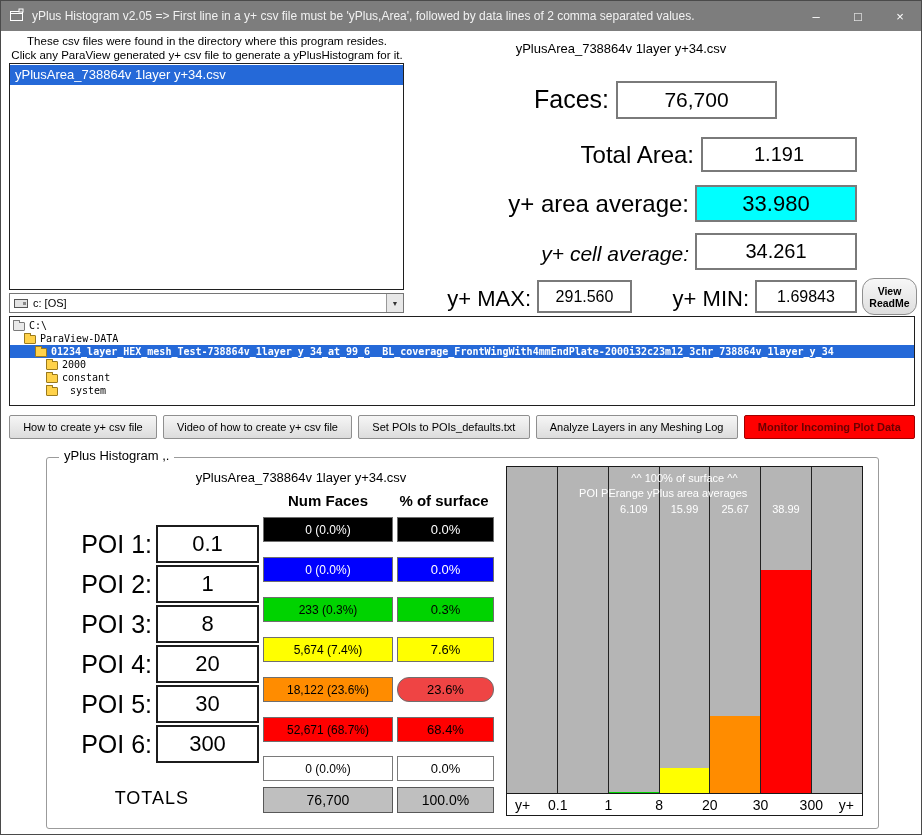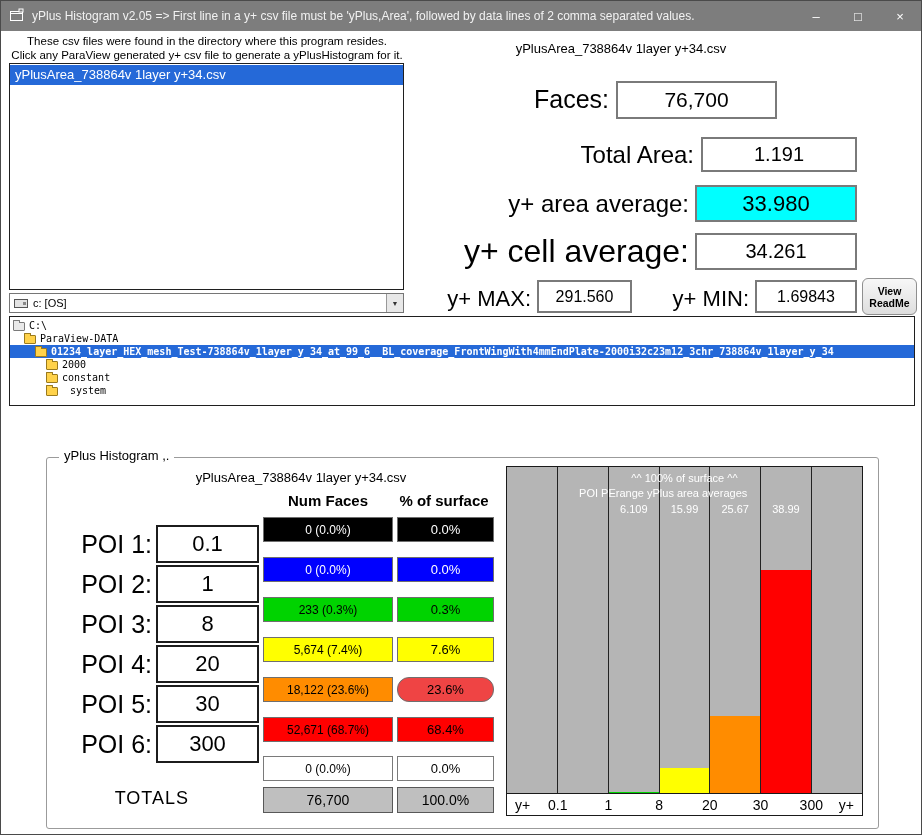--- a/index.html
+++ b/index.html
@@ -21,21 +21,21 @@
   .combo { position:absolute; left:8px; top:292px; width:395px; height:20px; border:1px solid #767676; background:#fff; display:flex; align-items:center; gap:5px; padding-left:4px; }
   .drive-icon { width:14px; height:9px; background:#e3e3e3; border:1px solid #555; position:relative; flex:0 0 auto; }
   .drive-icon::after { content:""; position:absolute; right:1px; top:2px; width:3px; height:3px; background:#888; }
   .combo-text { font-size:11px; flex:1 1 auto; }
   .combo-arrow { width:17px; height:18px; border-left:1px solid #999; background:#e8e8e8; display:flex; align-items:center; justify-content:center; font-size:7px; color:#333; }
 
   
   .stat-label { position:absolute; text-align:right; color:#000; white-space:nowrap; }
   .stat-box { position:absolute; border:2px solid #7a7a7a; background:#fff; display:flex; align-items:center; justify-content:center; }
   .filename-top { position:absolute; left:490px; top:40px; width:260px; text-align:center; font-size:13px; }
-  .readme-btn { position:absolute; left:861px; top:277px; width:55px; height:37px; font-family:inherit; font-size:10.5px; font-weight:bold; white-space:pre-line; line-height:12px; background:linear-gradient(#f7f7f7,#dedede); border:1px solid #8f8f8f; border-radius:6px; }
+  .readme-btn { position:absolute; left:861px; top:277px; width:55px; height:37px; font-family:inherit; font-size:10.5px; font-weight:bold; white-space:pre-line; line-height:12px; background:linear-gradient(#f7f7f7,#dedede); border:1px solid #8f8f8f; border-radius:12px; }
 
   
   .tree { position:absolute; left:8px; top:315px; width:906px; height:90px; border:1px solid #1f1f1f; background:#fff; overflow:hidden; padding-top:2px; }
   .tree-row { height:13px; display:flex; align-items:center; gap:4px; font-family:"DejaVu Sans Mono", monospace; font-size:10px; white-space:nowrap; }
   .tree-row.sel { background:#2569d8; color:#fff; font-weight:bold; }
   .folder-icon { width:12px; height:9px; background:#ffd24a; border:1px solid #9a7a1d; border-radius:1px; position:relative; flex:0 0 auto; margin-top:1px; }
   .folder-icon::before { content:""; position:absolute; top:-3px; left:-1px; width:5px; height:2px; background:#ffd24a; border:1px solid #9a7a1d; border-bottom:none; border-radius:1px 1px 0 0; }
   .folder-icon.root { background:#e9e9e9; border-color:#7a7a7a; }
   .folder-icon.root::before { background:#e9e9e9; border-color:#7a7a7a; }
 
@@ -115,21 +115,21 @@
 
   <div class="stat-label" style="left:420px;top:84px;width:188px;font-size:25px;">Faces:</div>
   <div class="stat-box" style="left:615px;top:80px;width:161px;height:38px;font-size:21px;">76,700</div>
 
   <div class="stat-label" style="left:420px;top:140px;width:273px;font-size:24px;">Total Area:</div>
   <div class="stat-box" style="left:700px;top:136px;width:156px;height:35px;font-size:20px;">1.191</div>
 
   <div class="stat-label" style="left:420px;top:189px;width:268px;font-size:24px;">y+ area average:</div>
   <div class="stat-box" style="left:694px;top:184px;width:162px;height:37px;font-size:22px;background:#00ffff;">33.980</div>
 
-  <div class="stat-label" style="left:420px;top:232px;width:268px;font-size:32px;">y+ cell average:</div>
+  <div class="stat-label" style="left:420px;top:241px;width:268px;font-size:21px;font-style:italic;">y+ cell average:</div>
   <div class="stat-box" style="left:694px;top:232px;width:162px;height:37px;font-size:20px;">34.261</div>
 
   <div class="stat-label" style="left:410px;top:285px;width:120px;font-size:22px;">y+ MAX:</div>
   <div class="stat-box" style="left:536px;top:279px;width:95px;height:33px;font-size:16px;">291.560</div>
 
   <div class="stat-label" style="left:640px;top:285px;width:108px;font-size:22px;">y+ MIN:</div>
   <div class="stat-box" style="left:754px;top:279px;width:102px;height:33px;font-size:16px;">1.69843</div>
 
   <button class="readme-btn">View
 ReadMe</button>
@@ -154,20 +154,27 @@
       <div class="tree-row" style="padding-left: 36px;">
         <span class="folder-icon"></span>
         <span>constant</span>
       </div>
       <div class="tree-row" style="padding-left: 36px; gap: 12px;">
         <span class="folder-icon"></span>
         <span>system</span>
       </div>
     </div>
 
+  <div class="toolbar">
+      <button class="tbtn">How to create y+ csv file</button>
+      <button class="tbtn">Video of how to create y+ csv file</button>
+      <button class="tbtn">Set POIs to POIs_defaults.txt</button>
+      <button class="tbtn">Analyze Layers in any Meshing Log</button>
+      <button class="tbtn danger">Monitor Incoming Plot Data</button>
+    </div>
 
   <div class="groupbox"></div>
   <div class="group-legend">yPlus Histogram ,.</div>
   <div class="hist-filename">yPlusArea_738864v 1layer y+34.csv</div>
   <div class="col-header col-nf">Num Faces</div>
   <div class="col-header col-pct">% of surface</div>
 
   <div class="poi-host">
       <div class="poi-row" style="top: 524px;">
         <span class="poi-label">POI 1:</span>

